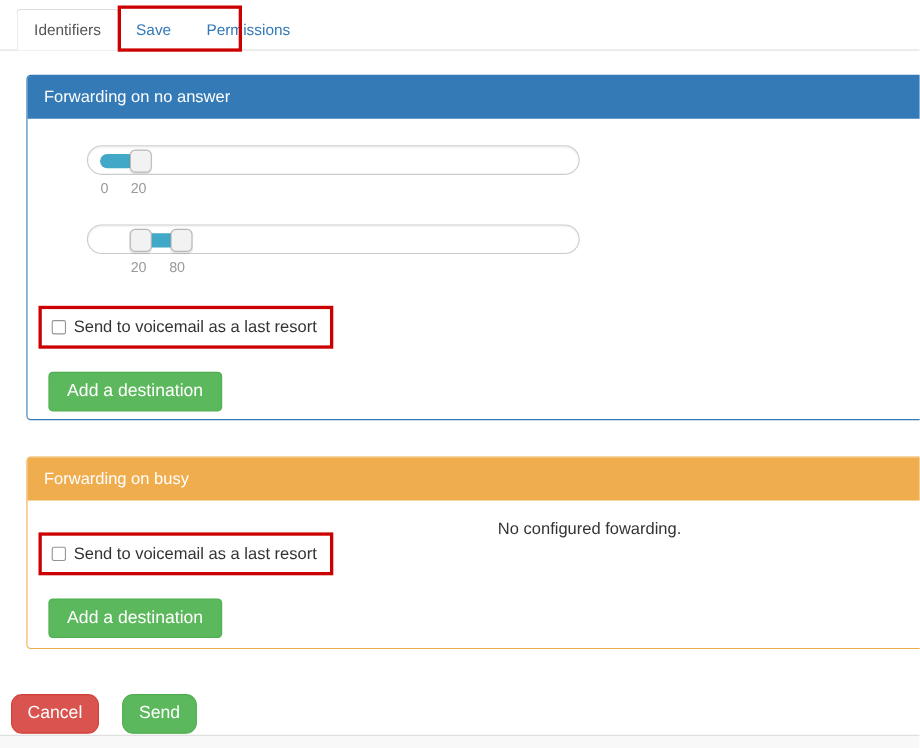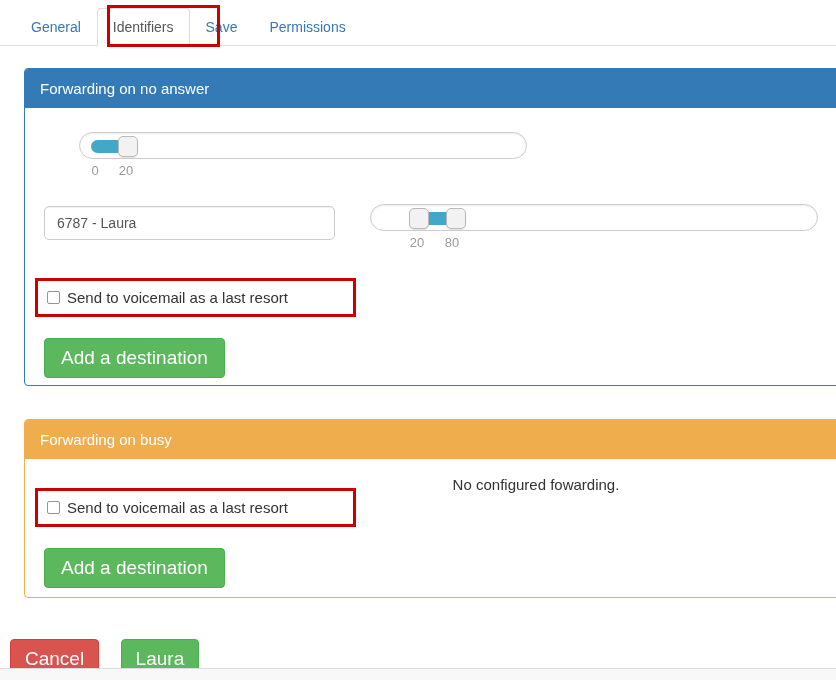--- a/index.html
+++ b/index.html
@@ -36,50 +36,47 @@
   .slider-track { width:448px; height:27px; border:1px solid #ccc; border-radius:14px;
     position:relative; background:#fff; box-shadow:inset 0 1px 2px rgba(0,0,0,.08); cursor:pointer; }
   .slider-fill { position:absolute; top:7px; height:13px; border-radius:7px; background:#41a8c8; }
   .slider-handle { position:absolute; top:3px; width:20px; height:21px; background:#f2f2f2;
     border:1px solid #b8b8b8; border-radius:5px; cursor:grab;
     box-shadow:0 1px 1px rgba(0,0,0,.1); }
   .slider-labels { position:relative; height:20px; font-size:13px; color:#9a9a9a; }
   .slider-labels span { position:absolute; top:4px; text-align:center; }
 
   
-  .vm-row { margin-left:-9px; width:321px; height:39px; border:3px solid #cc0000;
+  .vm-row { margin-left:-9px; width:268px; height:39px; border:3px solid #cc0000;
     display:flex; align-items:center; padding-left:9px; }
   .vm-row input[type=checkbox] { appearance:none; -webkit-appearance:none; width:13px; height:13px;
     border:1px solid #949494; border-radius:2px; background:#fff; cursor:pointer; flex:none; }
   .vm-row label { margin-left:7px; font-size:15px; color:#333; white-space:nowrap; cursor:pointer; }
   .vm-no-answer { margin-top:6px; }
   .vm-busy { margin-top:-1px; }
 
   
-  .btn { display:inline-block; border-radius:4px; font-size:19px; color:#fff; cursor:pointer;
+  .btn { display:inline-block; border-radius:4px; font-size:16px; color:#fff; cursor:pointer;
     font-family:"Liberation Sans",sans-serif; text-align:center; border:1px solid transparent; }
   .btn-success { background:#5cb85c; border-color:#4cae4c; }
   .btn-danger  { background:#d9534f; border-color:#d43f3a; }
   .btn-add { padding:8px 16px; margin-top:21px; }
   .empty-text { text-align:center; font-size:15px; color:#333; padding-top:5px; height:18px; }
 
   .actions { margin:41px 0 0 10px; }
-  .actions .btn { padding:8px 14px; }
+  .actions .btn { padding:8px 14px;border-radius:10px; }
   .actions .btn-success { margin-left:17px; }
 
   .page-footer { position:absolute; left:0; right:0; top:668px; height:12px;
     background:#f8f8f8; border-top:1px solid #ddd; }
 </style>
 </head>
 <body>
 
 <ul class="nav-tabs">
-  <li>
-      <a>General</a>
-    </li>
   <li class="active">
       <a>Identifiers</a>
     </li>
   <li>
       <a>Save</a>
     </li>
   <li>
       <a>Permissions</a>
     </li>
   <div class="annotation-box tab-annotation"></div>
@@ -96,21 +93,20 @@
           <div class="slider-handle" style="left:38px;"></div>
         </div>
         <div class="slider-labels">
           <span style="left:8px; width:16px;">0</span>
           <span style="left:37px; width:20px;">20</span>
         </div>
       </div>
     </div>
 
     <div class="dest-row">
-      <input class="dest-input" type="text" value="6787 - Laura" style="">
       <div class="slider-wrap">
         <div class="slider-track">
           <div class="slider-fill" style="left:48px; width:37px;"></div>
           <div class="slider-handle" style="left:38px;"></div>
           <div class="slider-handle" style="left:75px;"></div>
         </div>
         <div class="slider-labels">
           <span style="left:37px; width:20px;">20</span>
           <span style="left:72px; width:20px;">80</span>
         </div>
@@ -136,16 +132,16 @@
       <input type="checkbox" id="vm2" style="">
       <label for="vm2">Send to voicemail as a last resort</label>
     </div>
 
     <button class="btn btn-success btn-add">Add a destination</button>
   </div>
 </div>
 
 <div class="actions">
   <button class="btn btn-danger">Cancel</button>
-  <button class="btn btn-success">Laura</button>
+  <button class="btn btn-success">Send</button>
 </div>
 
 <div class="page-footer"></div>
 
 </body></html>

